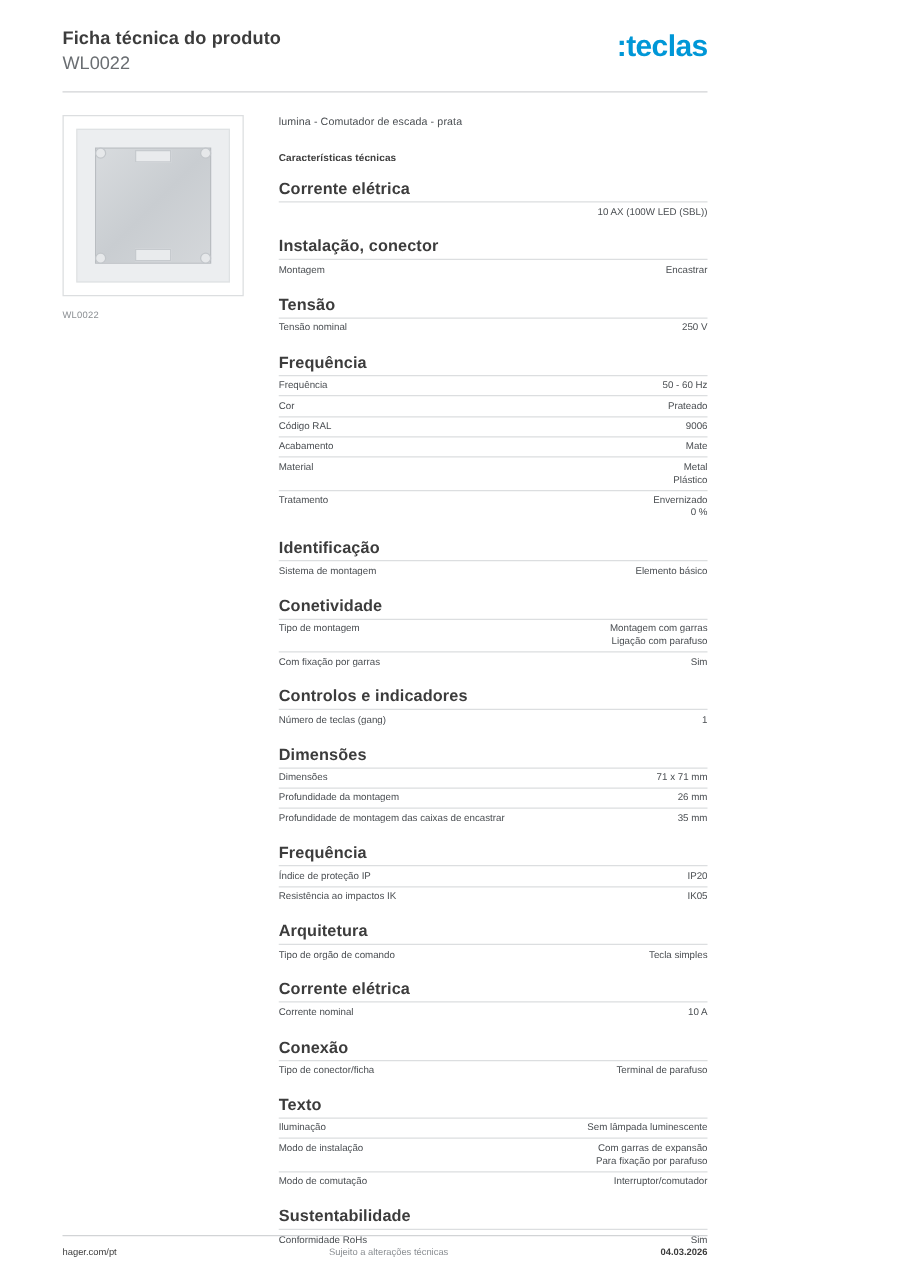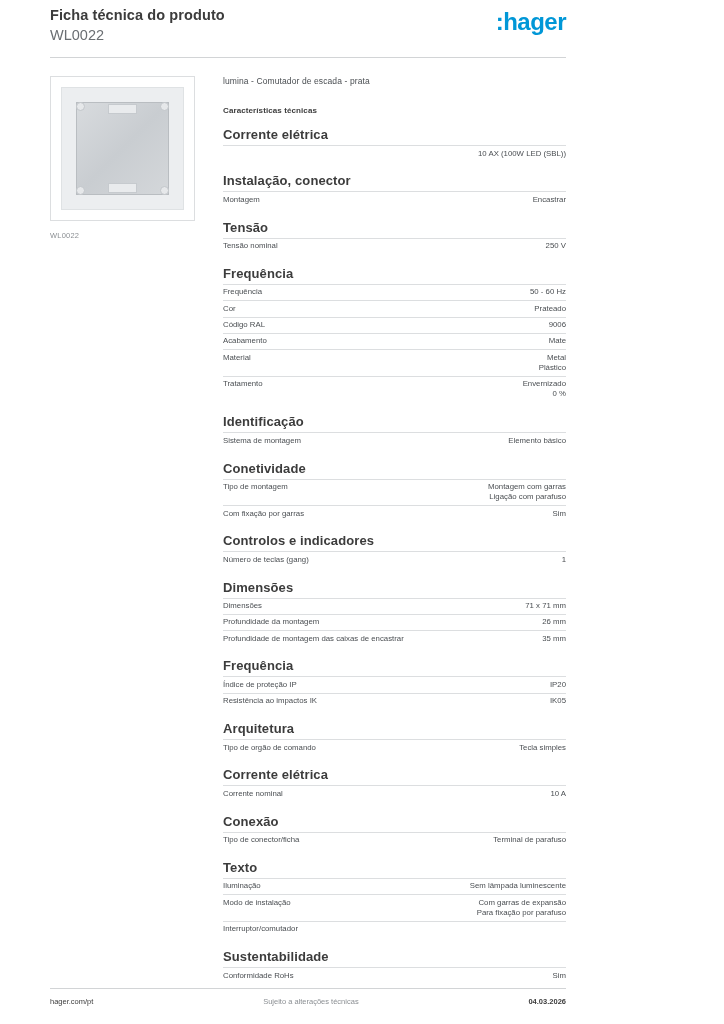--- a/index.html
+++ b/index.html
@@ -7,21 +7,21 @@
     width: 724px;
     height: 1024px;
     background: #ffffff;
     font-family: "Liberation Sans", sans-serif;
     color: #3c3c3c;
   }
   .page {
     position: relative;
     width: 616px;
     height: 1024px;
-    padding: 6px 50px 0 50px;
+    padding: 22px 50px 0 50px;
   }
 
   
   .header {
     display: flex;
     align-items: flex-start;
     justify-content: space-between;
     padding-bottom: 12px;
     border-bottom: 1px solid #d2d4d6;
   }
@@ -175,21 +175,21 @@
 </head>
 <body>
 
 <div class="page">
 
   <div class="header">
     <div>
       <div class="doc-title">Ficha técnica do produto</div>
       <div class="doc-subtitle">WL0022</div>
     </div>
-    <div class="brand">:hager</div>
+    <div class="brand">:teclas</div>
   </div>
 
   <div class="body">
 
     <div class="left-col">
       <div class="product-image">
         <div class="img-inner">
           <div class="img-plate"></div>
           <div class="img-slot slot-top"></div>
           <div class="img-slot slot-bottom"></div>
@@ -309,20 +309,21 @@
           <div class="spec-row">
             <div class="spec-label">Iluminação</div>
             <div class="spec-value">Sem lâmpada luminescente</div>
           </div>
           <div class="spec-row">
             <div class="spec-label">Modo de instalação</div>
             <div class="spec-value">Com garras de expansão
 Para fixação por parafuso</div>
           </div>
           <div class="spec-row">
+            <div class="spec-label">Modo de comutação</div>
             <div class="spec-value">Interruptor/comutador</div>
           </div>
           <div class="group-title">Sustentabilidade</div>
           <div class="spec-row">
             <div class="spec-label">Conformidade RoHs</div>
             <div class="spec-value">Sim</div>
           </div>
         </div>
     </div>
 

